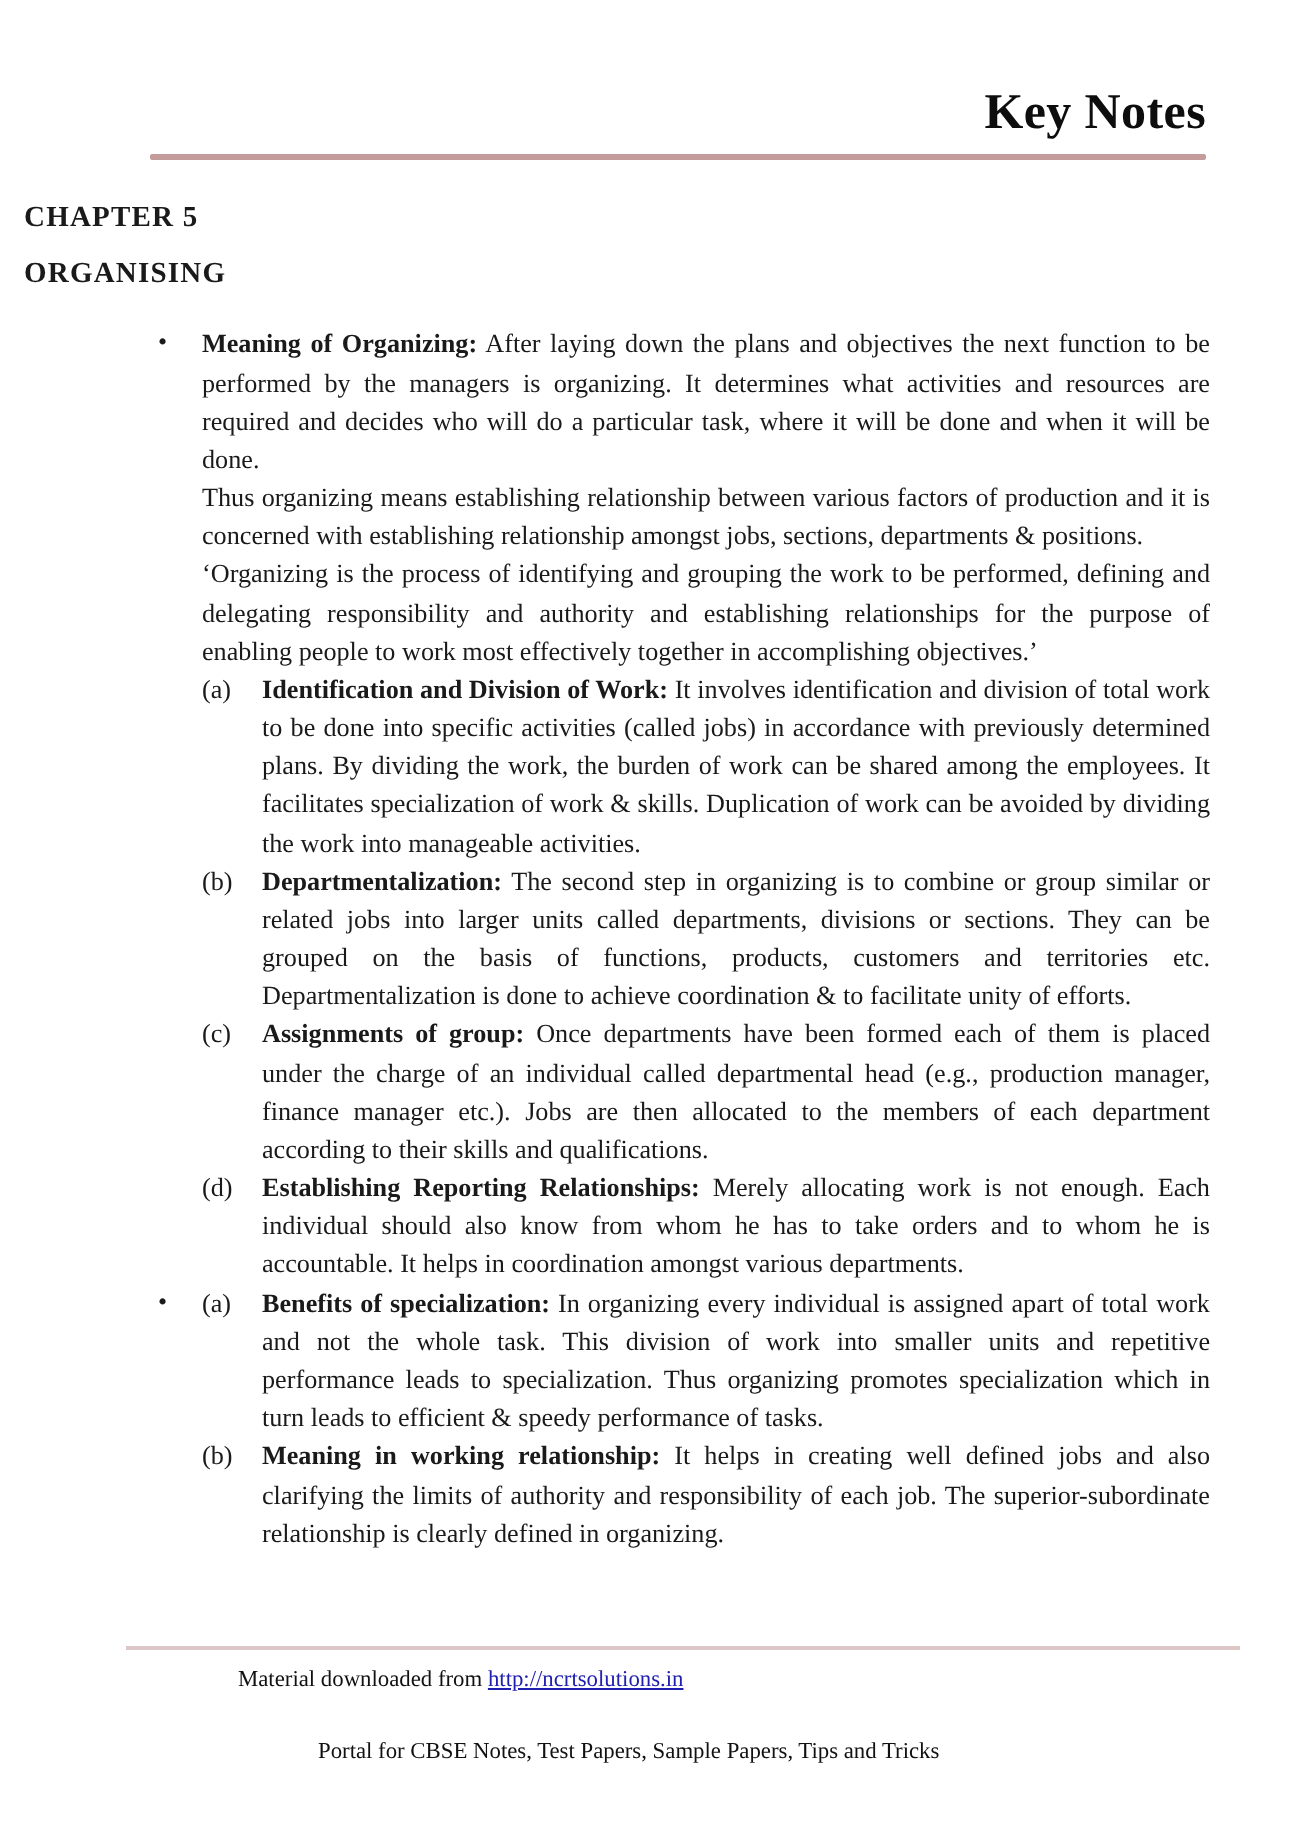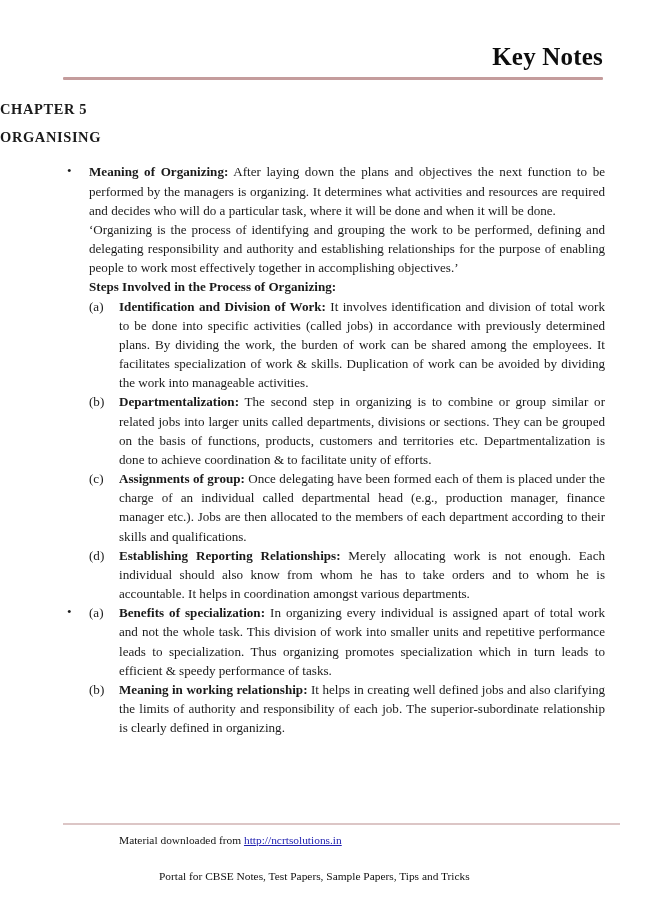--- a/index.html
+++ b/index.html
@@ -14,20 +14,21 @@
     font-family: "Liberation Serif", "DejaVu Serif", serif;
     color: #1a1a1a;
     position: relative;
   }
 
   .page {
     width: 650px;
     height: 920px;
     position: relative;
     box-sizing: border-box;
+    padding-left: 12px;
   }
 
   
   .header {
     padding: 44px 47px 0 63px;
   }
   .header-title {
     text-align: right;
     font-size: 25px;
     font-weight: bold;
@@ -153,35 +154,35 @@
     <div class="chapter-line">ORGANISING</div>
   </div>
 
   <div class="body">
 
     <div class="bullet-item">
       <span class="bullet-mark">•</span>
 
       <p class="para"><b class="b">Meaning of Organizing:</b><span> After laying down the plans and objectives the next function to be performed by the managers is organizing. It determines what activities and resources are required and decides who will do a particular task, where it will be done and when it will be done.</span></p>
 
+      <p class="para">Thus organizing means establishing relationship between various factors of production and it is concerned with establishing relationship amongst jobs, sections, departments &amp; positions.</p>
 
       <p class="para">‘Organizing is the process of identifying and grouping the work to be performed, defining and delegating responsibility and authority and establishing relationships for the purpose of enabling people to work most effectively together in accomplishing objectives.’</p>
 
-      <p class="para"><b class="b">Steps Involved in the Process of Organizing:</b></p>
 
       <div class="sub-item">
         <span class="sub-label">(a)</span><b class="b">Identification and Division of Work:</b><span> It involves identification and division of total work to be done into specific activities (called jobs) in accordance with previously determined plans. By dividing the work, the burden of work can be shared among the employees. It facilitates specialization of work &amp; skills. Duplication of work can be avoided by dividing the work into manageable activities.</span>
       </div>
 
       <div class="sub-item">
         <span class="sub-label">(b)</span><b class="b">Departmentalization:</b><span> The second step in organizing is to combine or group similar or related jobs into larger units called departments, divisions or sections. They can be grouped on the basis of functions, products, customers and territories etc. Departmentalization is done to achieve coordination &amp; to facilitate unity of efforts.</span>
       </div>
 
       <div class="sub-item">
-        <span class="sub-label">(c)</span><b class="b">Assignments of group:</b><span> Once delegating have been formed each of them is placed under the charge of an individual called departmental head (e.g., production manager, finance manager etc.). Jobs are then allocated to the members of each department according to their skills and qualifications.</span>
+        <span class="sub-label">(c)</span><b class="b">Assignments of group:</b><span> Once departments have been formed each of them is placed under the charge of an individual called departmental head (e.g., production manager, finance manager etc.). Jobs are then allocated to the members of each department according to their skills and qualifications.</span>
       </div>
 
       <div class="sub-item">
         <span class="sub-label">(d)</span><b class="b">Establishing Reporting Relationships:</b><span> Merely allocating work is not enough. Each individual should also know from whom he has to take orders and to whom he is accountable. It helps in coordination amongst various departments.</span>
       </div>
     </div>
 
     <div class="bullet-item">
       <span class="bullet-mark">•</span>
 

